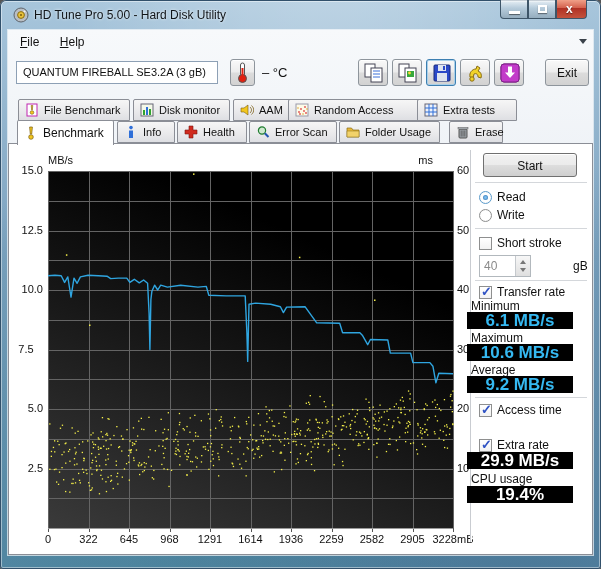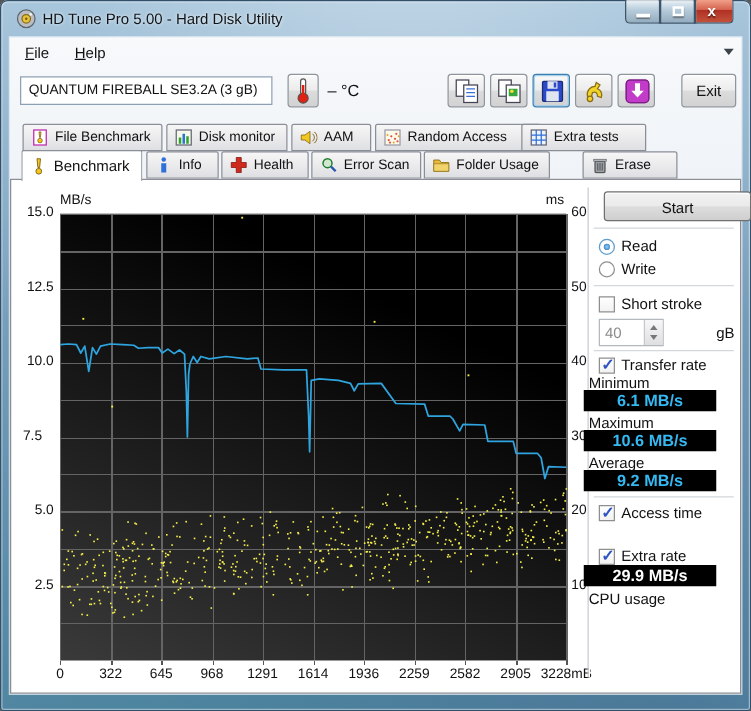--- a/index.html
+++ b/index.html
@@ -50,37 +50,37 @@
   
   #plot{position:absolute;left:39px;top:27px;width:405px;height:357px;background:linear-gradient(205deg,#000 25%,#161616 55%,#3a3a3a 100%);}
   #plot svg{position:absolute;left:0;top:0;overflow:visible;}
   .axis-unit{position:absolute;font-size:11px;color:#111;}
   .tick{position:absolute;font-size:11px;color:#111;}
   .tick.l{width:34px;text-align:right;}
   .tick.r{width:24px;text-align:left;}
   .tick.x{width:52px;text-align:center;}
   #vsep{position:absolute;left:461px;top:6px;width:1px;height:392px;background:#c9ccd1;box-shadow:1px 0 0 #fff;}
   
-  #start-btn{position:absolute;left:474px;top:9px;width:118px;height:24px;border:1px solid #707070;border-radius:3px;background:linear-gradient(to bottom,#f2f2f2,#ebebeb 48%,#dddddd 52%,#cfcfcf);font-size:12px;text-align:center;padding-top:5px;color:#111;box-shadow:inset 0 1px 0 #fff;}
+  #start-btn{position:absolute;left:474px;top:9px;width:94px;height:24px;border:1px solid #707070;border-radius:3px;background:linear-gradient(to bottom,#f2f2f2,#ebebeb 48%,#dddddd 52%,#cfcfcf);font-size:12px;text-align:center;padding-top:5px;color:#111;box-shadow:inset 0 1px 0 #fff;}
   .hsep{position:absolute;left:466px;width:112px;height:1px;background:#d4d7db;box-shadow:0 1px 0 #fff;}
   .ctl-row{position:absolute;left:470px;display:flex;align-items:center;gap:5px;font-size:12px;color:#111;}
   .radio{width:13px;height:13px;border-radius:50%;border:1px solid #8e8f8f;background:radial-gradient(#fff 55%,#e8e8e8);position:relative;}
   .radio.sel{border-color:#5c9ccc;}
   .radio.sel::after{content:"";position:absolute;left:3px;top:3px;width:5px;height:5px;border-radius:50%;background:radial-gradient(#7fc0ef 20%,#1e62a8);}
   .cb{width:13px;height:13px;border:1px solid #8e8f8f;background:linear-gradient(#fff,#f2f2f2);position:relative;}
   .cb.checked::after{content:"✓";position:absolute;left:1px;top:-3px;font-size:13px;font-weight:bold;color:#3053c4;}
   #spinner{position:absolute;left:470px;top:111px;width:52px;height:22px;border:1px solid #b2b8bd;background:#fff;}
   #spin-val{position:absolute;left:4px;top:3px;font-size:12px;color:#8a8a8a;}
   #spin-btns{position:absolute;right:0;top:0;width:15px;height:100%;border-left:1px solid #c5c9cd;background:linear-gradient(#f7f7f7,#dfdfdf);}
   .spin-up,.spin-dn{position:absolute;left:4px;width:0;height:0;border-left:3px solid transparent;border-right:3px solid transparent;}
   .spin-up{top:4px;border-bottom:4px solid #777;}
   .spin-dn{bottom:4px;border-top:4px solid #777;}
   #gb-label{position:absolute;left:540px;top:115px;font-size:12px;color:#111;margin-left:24px;}
   .stat-label{position:absolute;left:462px;font-size:12px;color:#111;}
-  .value-box{position:absolute;left:458px;width:106px;height:17px;background:#000;font-size:13px;font-weight:bold;text-align:center;line-height:17px;}
+  .value-box{position:absolute;left:458px;width:106px;height:17px;background:#000;font-size:17px;font-weight:bold;text-align:center;line-height:17px;}
 </style>
 </head>
 <body>
 
 <div id="window">
 
   <div id="titlebar">
     <svg id="title-icon" viewBox="0 0 16 16">
       <circle cx="8" cy="8" r="7" fill="#b9bec4" stroke="#5d646b"></circle>
       <circle cx="8" cy="8" r="3.4" fill="#e8c23a" stroke="#8a6d14"></circle>
@@ -179,21 +179,21 @@
     </div>
     <div class="tab trow1" style="left:125px;width:97px">
       <svg width="14" height="14" viewBox="0 0 14 14">
         <rect x="1" y="1" width="12" height="12" fill="#f4f8e8" stroke="#667"></rect>
         <rect x="3" y="7" width="2" height="5" fill="#2fa32f"></rect>
         <rect x="6" y="4" width="2" height="8" fill="#2f6fd8"></rect>
         <rect x="9" y="6" width="2" height="6" fill="#2fa32f"></rect>
       </svg>
       <span>Disk monitor</span>
     </div>
-    <div class="tab trow1" style="left:292px;width:133px">
+    <div class="tab trow1" style="left:280px;width:133px">
       <svg width="14" height="14" viewBox="0 0 14 14">
         <rect x="1" y="1" width="12" height="12" fill="#fdfbe8" stroke="#99a"></rect>
         <g fill="#e05050">
             <circle cx="4" cy="9" r=".9"></circle>
             <circle cx="6" cy="6" r=".9"></circle>
             <circle cx="9" cy="8" r=".9"></circle>
             <circle cx="10" cy="4" r=".9"></circle>
             <circle cx="5" cy="11" r=".9"></circle>
             <circle cx="11" cy="10" r=".9"></circle>
           </g>
@@ -245,36 +245,36 @@
       </svg>
       <span>Error Scan</span>
     </div>
     <div class="tab trow2" style="left:331px;width:101px">
       <svg width="14" height="14" viewBox="0 0 14 14">
         <path d="M1 3 L5.5 3 L7 5 L13 5 L13 12 L1 12 Z" fill="#e8b93a" stroke="#8a6d14" stroke-width=".7"></path>
         <path d="M1 6 L13 6 L13 12 L1 12 Z" fill="#f2d26a" stroke="#8a6d14" stroke-width=".5"></path>
       </svg>
       <span>Folder Usage</span>
     </div>
-    <div class="tab trow2" style="left:458px;width:76px">
+    <div class="tab trow2" style="left:441px;width:54px">
       <svg width="14" height="14" viewBox="0 0 14 14">
         <rect x="3" y="4" width="8" height="9" rx="1" fill="#9aa0a6" stroke="#555"></rect>
         <rect x="2" y="2.4" width="10" height="1.6" fill="#b8bec4" stroke="#555" stroke-width=".5"></rect>
         <g stroke="#555" stroke-width=".8">
             <line x1="5.2" y1="5.5" x2="5.2" y2="11.5"></line>
             <line x1="7" y1="5.5" x2="7" y2="11.5"></line>
             <line x1="8.8" y1="5.5" x2="8.8" y2="11.5"></line>
           </g>
       </svg>
       <span>Erase</span>
     </div>
 
     <div id="content">
       <span class="axis-unit" style="left:39px;top:10px">MB/s</span>
-      <span class="axis-unit" style="left:420px;top:10px;width:30px;text-align:center">ms</span>
+      <span class="axis-unit" style="left:394px;top:10px;width:30px;text-align:right">ms</span>
 
       <div id="plot">
         <svg id="plot-svg" width="405" height="362" viewBox="0 0 405 362">
             <g shape-rendering="crispEdges">
               <line x1="0.5" x2="0.5" y1="0" y2="357" stroke="#646464"></line>
               <line x1="0.5" x2="0.5" y1="357" y2="361" stroke="#555"></line>
               <line x1="41.5" x2="41.5" y1="0" y2="357" stroke="#646464"></line>
               <line x1="41.5" x2="41.5" y1="357" y2="361" stroke="#555"></line>
               <line x1="81.5" x2="81.5" y1="0" y2="357" stroke="#646464"></line>
               <line x1="81.5" x2="81.5" y1="357" y2="361" stroke="#555"></line>
@@ -1011,15 +1011,16 @@
         <span>Access time</span>
       </div>
 
       <div class="ctl-row" style="top:294px">
         <div class="cb checked"></div>
         <span>Extra rate</span>
       </div>
       <div class="value-box" style="top: 308px; color: rgb(255, 255, 255);" id="burst-box">29.9 MB/s</div>
 
       <span class="stat-label" style="top:328px">CPU usage</span>
+      <div class="value-box" style="top: 342px; color: rgb(255, 255, 255);" id="cpu-box">19.4%</div>
     </div>
   </div>
 </div>
 
 </body></html>

